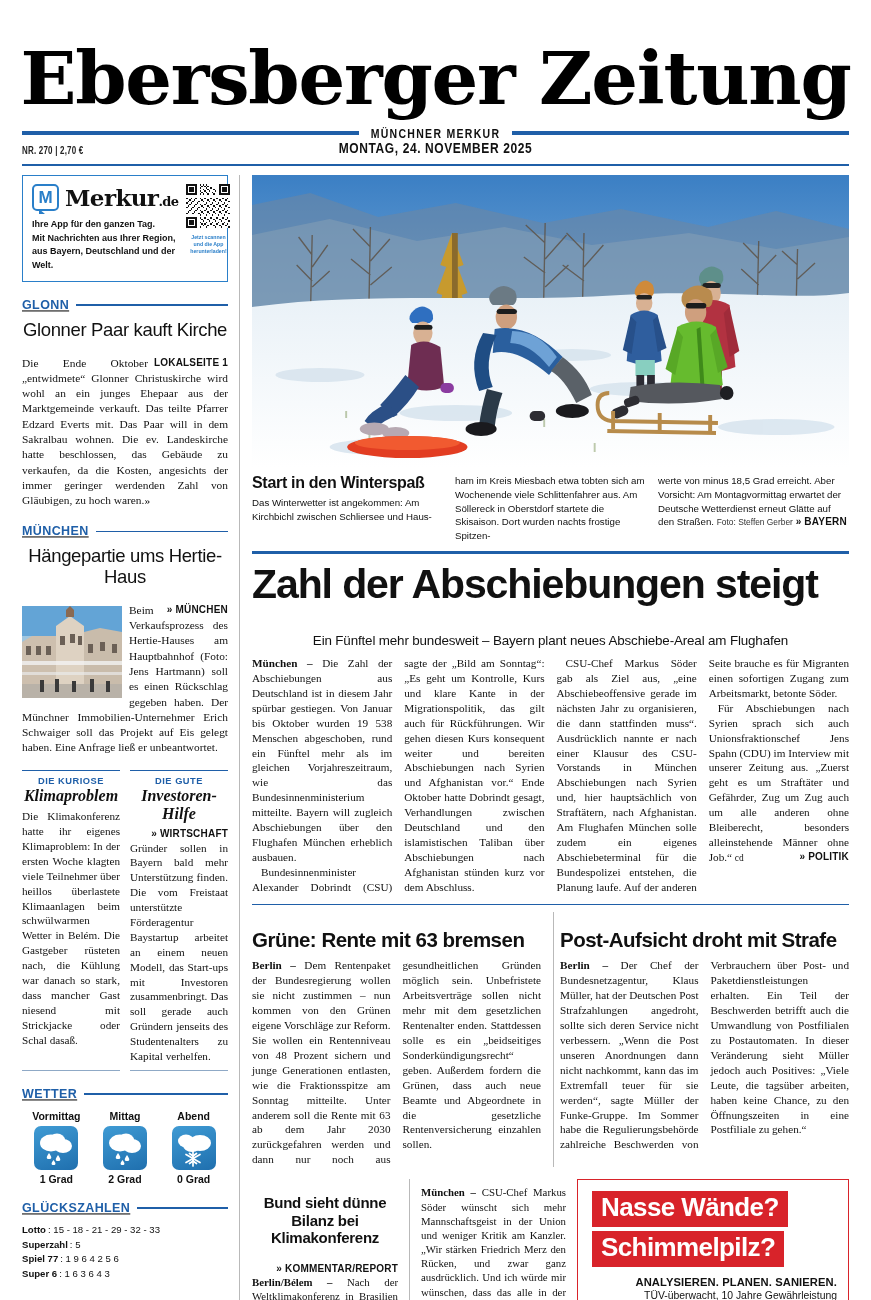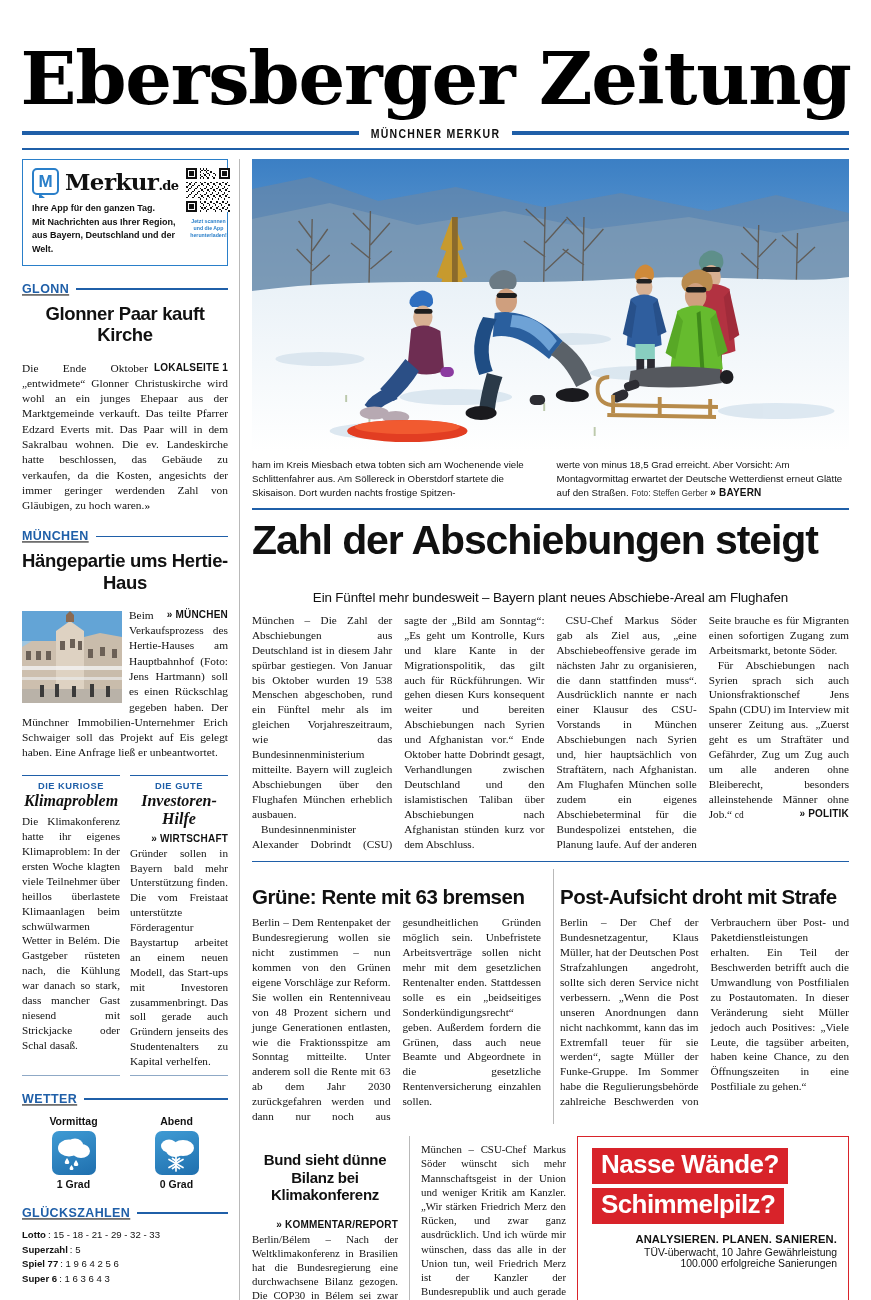--- a/index.html
+++ b/index.html
@@ -104,21 +104,21 @@
   .sec-head { display:flex; align-items:center; gap:7px; margin-top:16px;text-decoration:underline; }
   .sec-head .label {
     font-family:"Liberation Sans", sans-serif;
     font-weight:700; font-size:12.5px; letter-spacing:.4px;
     color:#1f5fa8; white-space:nowrap; transform:scaleY(1.08);
   }
   .sec-head .line { flex:1 1 auto; height:1.4px; background:#1f5fa8; }
 
   .art-head {
     font-family:"Liberation Sans", sans-serif;
-    font-weight:700; font-size:18.5px; line-height:1.14;
+    font-weight:400; font-size:18.5px; line-height:1.14;
     color:#111; text-align:center; margin-top:7px;
     letter-spacing:-0.35px;
   }
   .art-body {
     font-family:"Liberation Serif", serif;
     font-size:11.4px; line-height:1.34; text-align:justify;
     color:#111; margin-top:6px; hyphens:auto;
   }
   .ref {
     font-family:"Liberation Sans", sans-serif;
@@ -216,21 +216,21 @@
     column-count:4; column-gap:12px; column-rule:0;
   }
   .cols2 { margin-top:6px; column-count:2; column-gap:12px; }
   .news-body {
     font-family:"Liberation Serif", serif;
     font-size:11.2px; line-height:1.335; text-align:justify;
     color:#111; hyphens:auto;
   }
   .news-body p { margin:0; text-indent:9px; }
   .news-body p.first { text-indent:0; }
-  .dateline { font-weight:400; }
+  .dateline { font-weight:700; }
 
   .mid-rule { height:1.4px; background:#1f5fa8; margin-top:9px; }
 
   .two-stories { display:flex; gap:12px; margin-top:7px; }
   .story { flex:1 1 0; }
   .story + .story { border-left:1px solid #b9b9b9; padding-left:6px; }
   .story-head {
     font-family:"Liberation Sans", sans-serif;
     font-weight:700; font-size:20.5px; line-height:1.1;
     color:#111; letter-spacing:-0.5px; margin-bottom:6px;
@@ -276,20 +276,24 @@
 <body>
 
 <div class="page">
 
   <header class="masthead">
     <div class="masthead-title">Ebersberger Zeitung</div>
     <div class="masthead-sub-row">
       <div class="rule-blue"></div>
       <div class="masthead-sub">MÜNCHNER MERKUR</div>
       <div class="rule-blue"></div>
+    </div>
+    <div class="masthead-meta-row">
+      <div class="issue-info">NR. 270 | 2,70 €</div>
+      <div class="issue-date">MONTAG, 24. NOVEMBER 2025</div>
     </div>
     <div class="masthead-bottom-rule"></div>
   </header>
 
   <div class="body-grid">
 
     <div class="col-left">
 
       <div class="merkur-box">
         <div class="merkur-left">
@@ -570,20 +574,38 @@
               <g fill="#ffffff">
                 <path d="M15 27 c3 4 3 6 0 6 c-3 0 -3 -2 0 -6z"></path>
                 <path d="M24 29 c3 4 3 6 0 6 c-3 0 -3 -2 0 -6z"></path>
                 <path d="M19.5 34 c2.6 3.4 2.6 5 0 5 c-2.6 0 -2.6 -1.6 0 -5z"></path>
               </g>
             </svg>
           </div>
           <div class="w-temp">1 Grad</div>
         </div>
         <div class="w-cell">
+          <div class="w-name">Mittag</div>
+          <div class="w-icon">
+            <svg viewBox="0 0 44 44" width="44" height="44">
+              <g fill="#ffffff">
+                <ellipse cx="17" cy="17" rx="11" ry="8.5"></ellipse>
+                <ellipse cx="29" cy="20" rx="9" ry="7"></ellipse>
+                <ellipse cx="23" cy="14" rx="8" ry="6.5"></ellipse>
+              </g>
+              <g fill="#ffffff">
+                <path d="M15 27 c3 4 3 6 0 6 c-3 0 -3 -2 0 -6z"></path>
+                <path d="M24 29 c3 4 3 6 0 6 c-3 0 -3 -2 0 -6z"></path>
+                <path d="M19.5 34 c2.6 3.4 2.6 5 0 5 c-2.6 0 -2.6 -1.6 0 -5z"></path>
+              </g>
+            </svg>
+          </div>
+          <div class="w-temp">2 Grad</div>
+        </div>
+        <div class="w-cell">
           <div class="w-name">Abend</div>
           <div class="w-icon">
             <svg viewBox="0 0 44 44" width="44" height="44">
               <g fill="#ffffff">
                 <ellipse cx="14" cy="15" rx="8" ry="6.5"></ellipse>
                 <ellipse cx="28" cy="17" rx="11" ry="8"></ellipse>
                 <ellipse cx="20" cy="19" rx="9" ry="7"></ellipse>
               </g>
               <g stroke="#ffffff" stroke-width="1.7" stroke-linecap="round">
                 <line x1="21" y1="25" x2="21" y2="40"></line>
@@ -744,20 +766,24 @@
             <ellipse cx="148" cy="258" rx="14" ry="6" fill="#b7a9b2"></ellipse>
             <rect x="194" y="208" width="14" height="10" rx="5" fill="#8b3ba0"></rect>
             <ellipse cx="160" cy="272" rx="62" ry="11" fill="#e23d22"></ellipse>
             <ellipse cx="160" cy="268" rx="54" ry="7" fill="#f15a30"></ellipse>
           </g>
         </svg>
       </div>
 
       <div class="hero-caption">
         <div class="hcap-col">
+          <div class="hcap-title">Start in den Winterspaß</div>
+          <div class="hcap-text">Das Winterwetter ist angekommen: Am Kirchbichl zwischen Schliersee und Haus-</div>
+        </div>
+        <div class="hcap-col">
           <div class="hcap-text nomt">ham im Kreis Miesbach etwa tobten sich am Wochenende viele Schlittenfahrer aus. Am Söllereck in Oberstdorf startete die Skisaison. Dort wurden nachts frostige Spitzen-</div>
         </div>
         <div class="hcap-col">
           <div class="hcap-text nomt">
             <span>werte von minus 18,5 Grad erreicht. Aber Vorsicht: Am Montagvormittag erwartet der Deutsche Wetterdienst erneut Glätte auf den Straßen.</span>
             <span class="credit">Foto: Steffen Gerber</span>
             <span class="ref">» BAYERN</span>
           </div>
         </div>
       </div>

